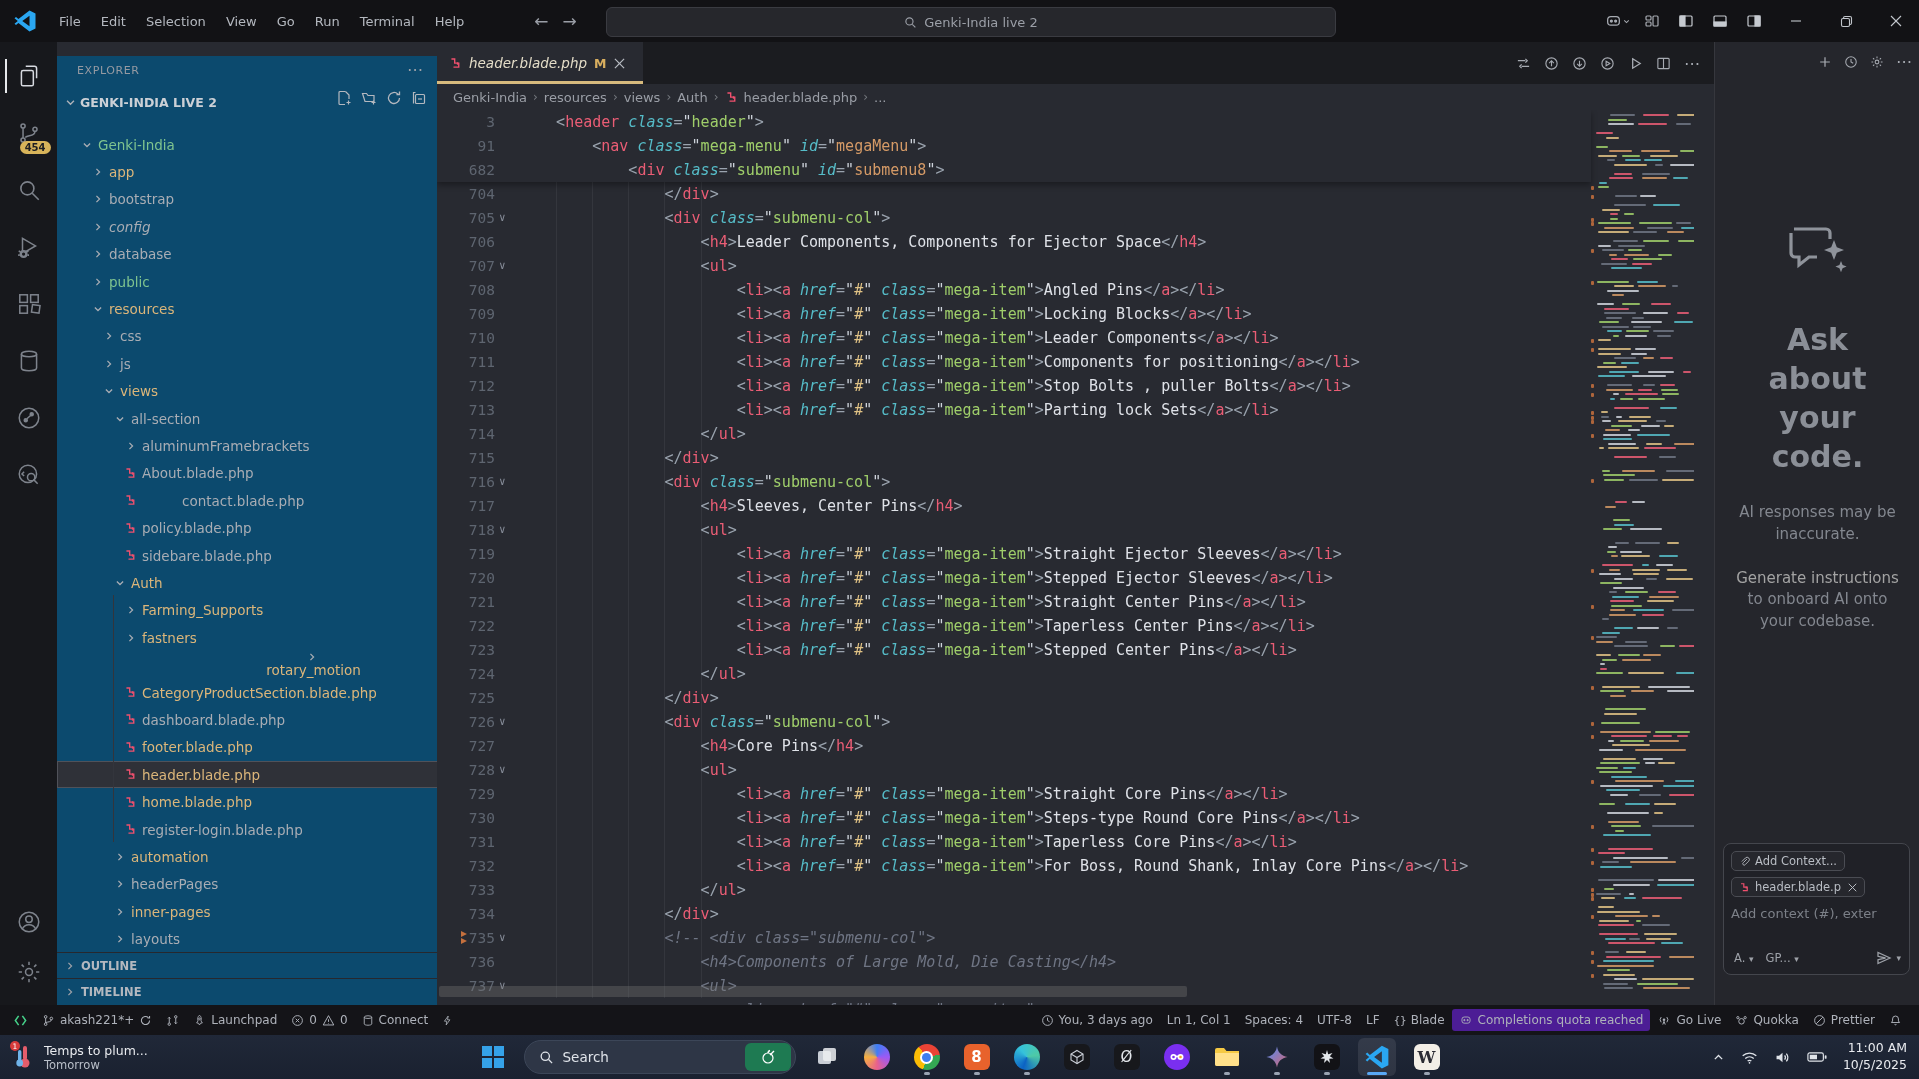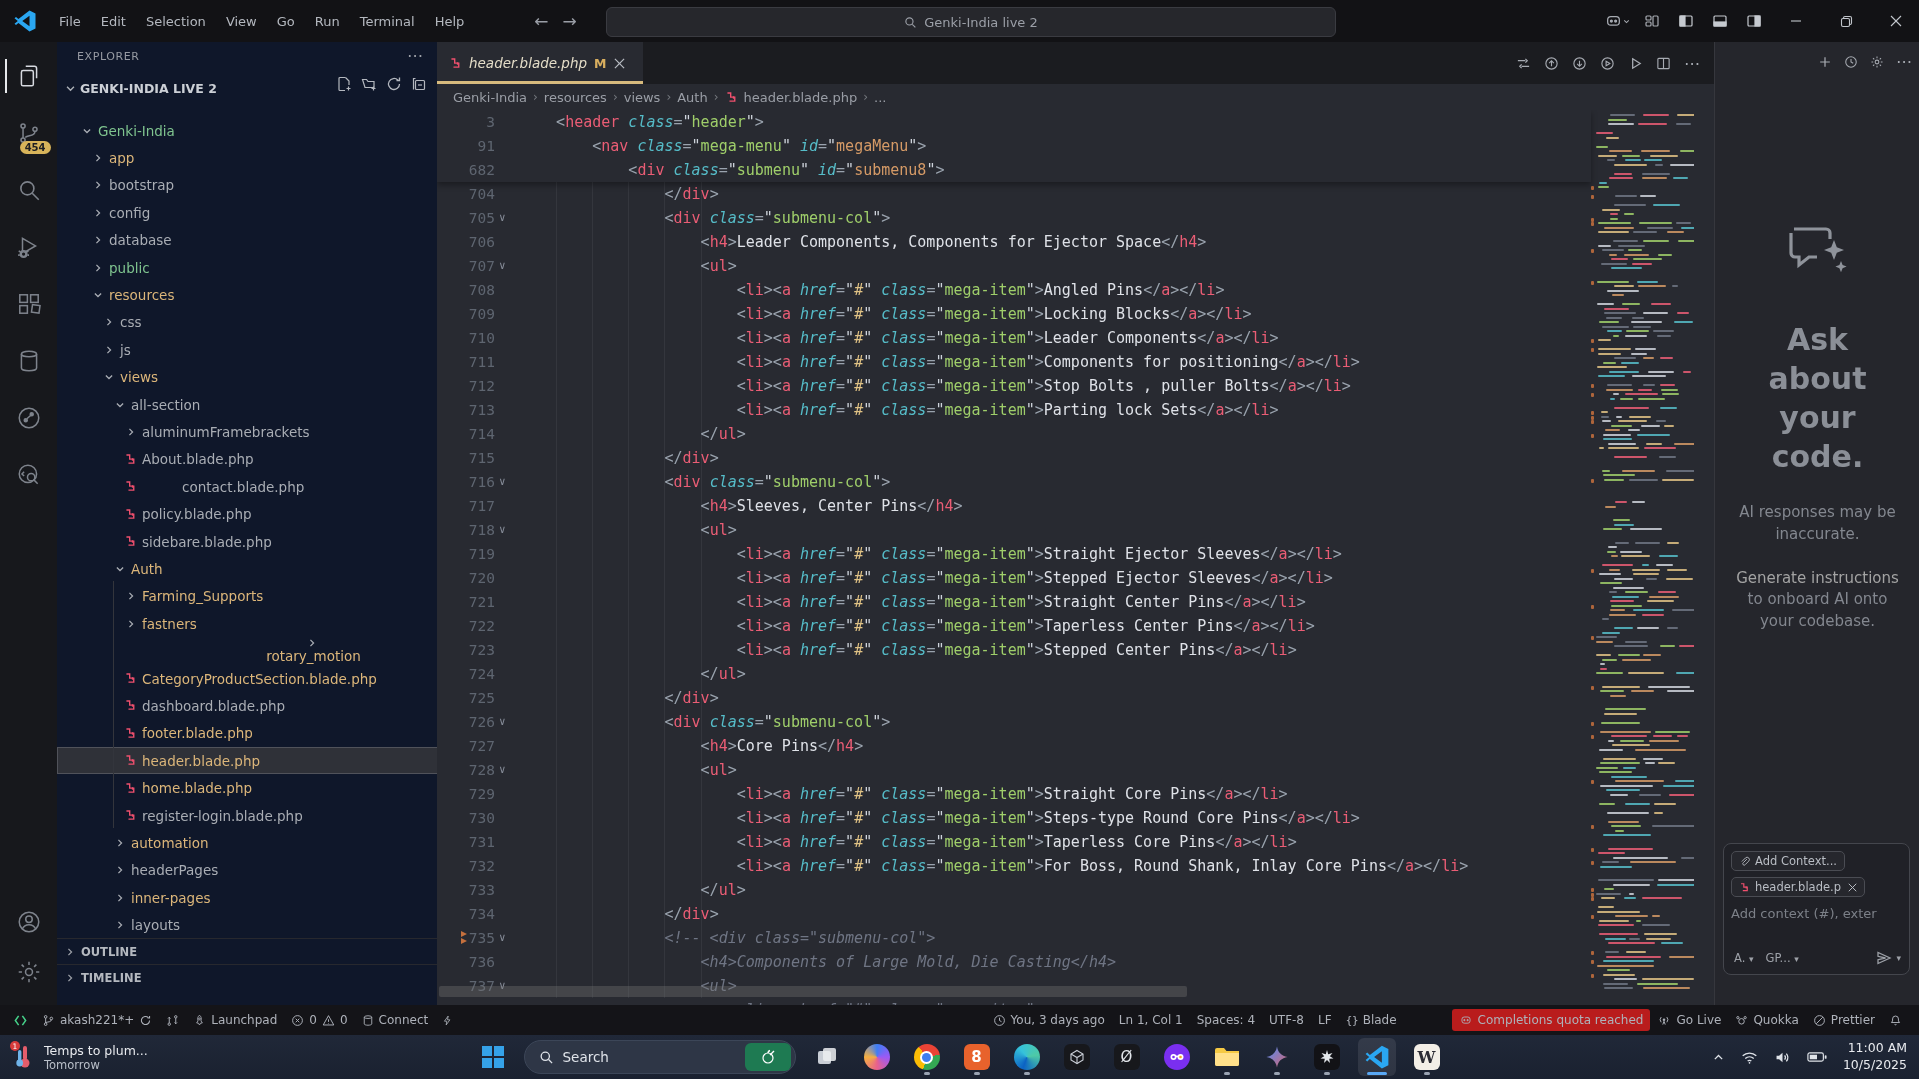--- a/index.html
+++ b/index.html
@@ -25,21 +25,21 @@
   
   #activitybar{left:0;top:42px;width:57px;height:963px;background:#17181c;display:flex;flex-direction:column;align-items:center;}
   .act-ic{width:48px;height:46px;display:flex;align-items:center;justify-content:center;color:#7e838c;position:relative;margin-top:11px;}
   .act-ic.active{color:#d7dae0;}
   .act-ic.active::before{content:"";position:absolute;left:0;top:6px;width:2px;height:34px;background:#e7e9ec;}
   .act-badge{position:absolute;right:2px;bottom:2px;background:#d8b45a;color:#1d1e22;font-size:10px;
     font-weight:bold;border-radius:9px;padding:1px 5px;}
   .act-spacer{flex:1;}
 
   
-  #sidebar{left:57px;top:42px;width:380px;height:963px;background:#0f172a;overflow:hidden;}
+  #sidebar{left:57px;top:56px;width:380px;height:963px;background:#0c4a6e;overflow:hidden;}
   #exp-head{position:absolute;left:20px;top:8px;font-size:11px;letter-spacing:.6px;color:#969aa2;}
   #exp-more{position:absolute;right:14px;top:4px;color:#9da1a8;}
   #ws-row{position:absolute;left:0;top:32px;width:100%;height:28px;display:flex;align-items:center;
     font-weight:bold;font-size:12.5px;color:#ccd0d6;}
   #ws-row .chev{margin:0 4px 0 8px;color:#aeb2b9;}
   #ws-icons{position:absolute;right:10px;top:34px;display:flex;gap:9px;color:#b4b8bf;}
   #tree{position:absolute;left:0;top:75px;width:100%;}
   .trow{position:absolute;left:0;width:100%;height:27px;display:flex;align-items:center;font-size:13.5px;color:#a9adb4;}
   .trow .slot{width:17px;display:flex;justify-content:center;align-items:center;flex:none;}
   .trow .lbl{margin-left:3px;white-space:nowrap;}
@@ -95,21 +95,21 @@
     padding:2px 7px;font-size:11.5px;color:#b9bdc4;background:#26272d;}
   #chat-ph{margin-top:9px;font-size:13px;color:#7c8088;white-space:nowrap;overflow:hidden;}
   #chat-bot{position:absolute;left:10px;right:8px;bottom:8px;display:flex;align-items:center;gap:12px;
     font-size:11.5px;color:#9da1a8;}
   #chat-bot .send{margin-left:auto;display:flex;align-items:center;gap:4px;}
 
   
   #statusbar{left:0;top:1005px;width:1919px;height:30px;background:#141418;display:flex;align-items:center;
     font-size:12px;color:#aeb2ba;}
   .sb-item{display:flex;align-items:center;gap:5px;padding:0 7px;height:22px;white-space:nowrap;}
-  .sb-item.hl{background:#b91c1c;border-radius:3px;margin-left:48px;}
+  .sb-item.hl{background:#4c1d95;border-radius:3px;}
   #sb-left{display:flex;align-items:center;margin-left:6px;}
   #sb-right{display:flex;align-items:center;margin-left:auto;margin-right:10px;}
   .sb-green{color:#46d18a;}
 
   
   #taskbar{left:0;top:1035px;width:1919px;height:44px;background:linear-gradient(#202838,#1a2130);display:flex;align-items:center;}
   #weather{display:flex;align-items:center;gap:8px;margin-left:14px;width:210px;}
   #weather .w1{font-size:12.5px;color:#e8eaee;}
   #weather .w2{font-size:11.5px;color:#b9bfc9;}
   #tb-center{position:absolute;left:50%;transform:translateX(-50%);display:flex;align-items:center;gap:12px;}
@@ -349,21 +349,21 @@
           <div class="lbl c-mod">app</div>
         </div>
         <div class="trow" style="top: 54.8px; padding-left: 32px;">
           <div class="slot">
             <svg width="10" height="10" viewBox="0 0 16 16" fill="none" stroke="currentColor" stroke-width="2">
               <path d="M5.5 3l5 5-5 5"></path>
             </svg>
           </div>
           <div class="lbl c-plain">bootstrap</div>
         </div>
-        <div class="trow" style="top: 82.2px; padding-left: 32px;">
+        <div class="trow" style="top: 82.2px; padding-left: 32px; font-style: italic;">
           <div class="slot">
             <svg width="10" height="10" viewBox="0 0 16 16" fill="none" stroke="currentColor" stroke-width="2">
               <path d="M5.5 3l5 5-5 5"></path>
             </svg>
           </div>
           <div class="lbl c-plain">config</div>
         </div>
         <div class="trow" style="top: 109.6px; padding-left: 32px;">
           <div class="slot">
             <svg width="10" height="10" viewBox="0 0 16 16" fill="none" stroke="currentColor" stroke-width="2">

